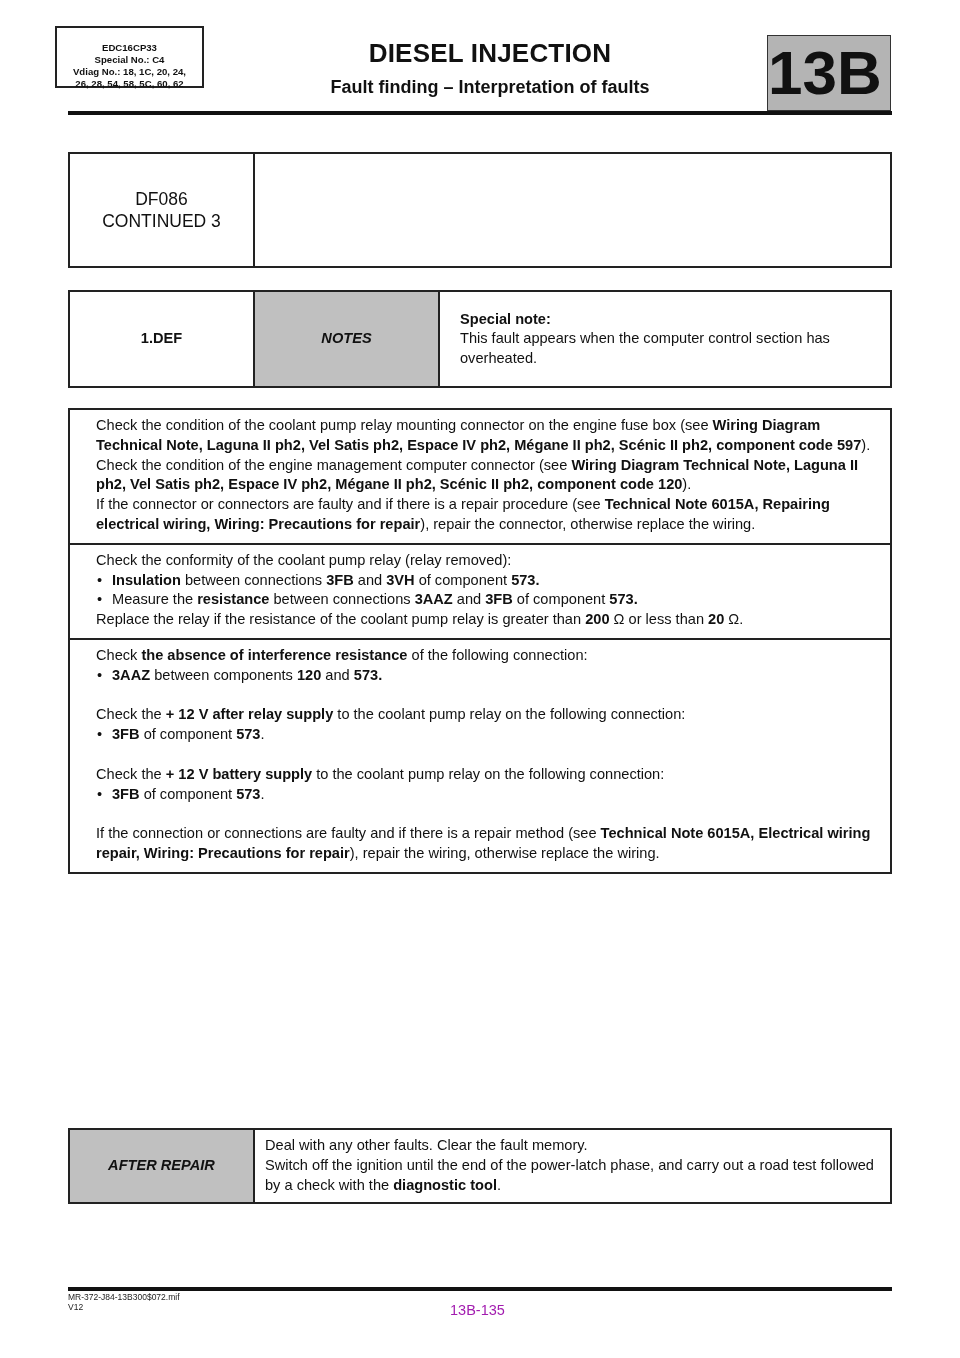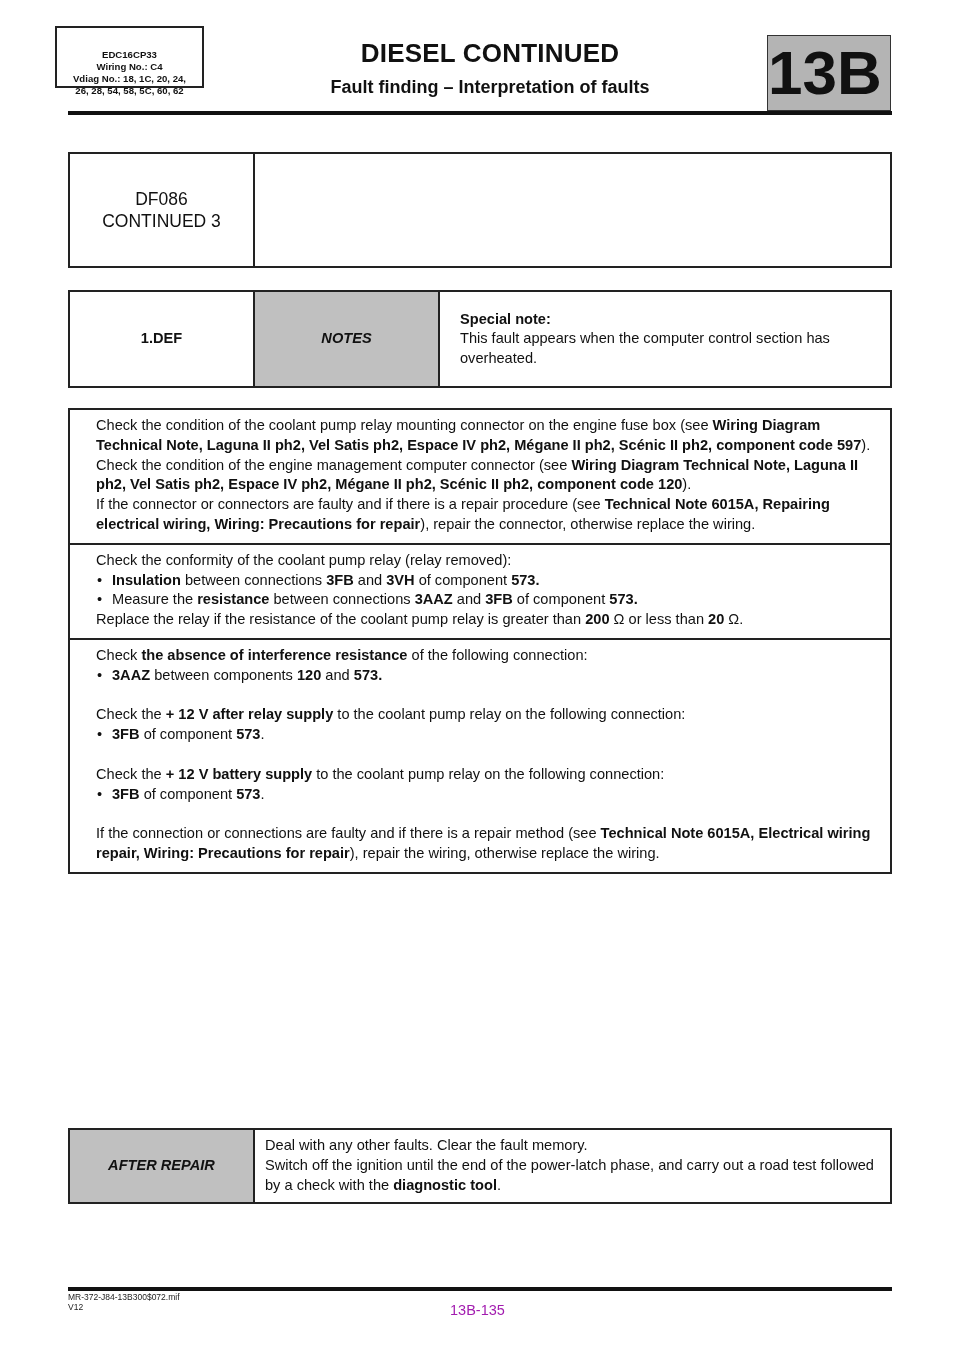--- a/index.html
+++ b/index.html
@@ -3,21 +3,21 @@
 <meta charset="utf-8">
 <style>
   html, body { margin: 0; padding: 0; background: #ffffff; }
   body { width: 960px; height: 1358px; position: relative; overflow: hidden;
          font-family: "Liberation Sans", sans-serif; color: #111; }
   .abs { position: absolute; }
 
   
   .ecu-box { left: 55px; top: 26px; width: 149px; height: 62px; border: 2px solid #222;
              box-sizing: border-box; text-align: center; font-weight: bold; font-size: 9.6px;
-             line-height: 12px; padding-top: 21px; }
+             line-height: 12px; padding-top: 14px; }
   .title { left: 230px; top: 38px; width: 520px; text-align: center; font-weight: bold;
            font-size: 26px; letter-spacing: 0.2px; }
   .subtitle { left: 230px; top: 77px; width: 520px; text-align: center; font-weight: bold;
               font-size: 18px; }
   .section-box { left: 767px; top: 35px; width: 124px; height: 76px; background: #b4b4b4;
                  border: 1.5px solid #333; box-sizing: border-box; text-align: left;
                  font-weight: bold; font-size: 62px; line-height: 74px; }
   .header-rule { left: 68px; top: 111px; width: 824px; height: 4px; background: #111; }
 
   
@@ -45,25 +45,25 @@
   .footer-rule { left: 68px; top: 1287px; width: 824px; height: 4px; background: #111; }
   .footer-file { left: 68px; top: 1293px; font-size: 8.5px; line-height: 9.5px; color: #222; }
   .footer-page { left: 450px; top: 1302px; font-size: 14.5px; color: #a21caf; }
   b { font-weight: bold; }
 </style>
 </head>
 <body>
 
 <div class="abs ecu-box">
   <div>EDC16CP33</div>
-  <div>Wiring No.: C4</div>
+  <div>Special No.: C4</div>
   <div>Vdiag No.: 18, 1C, 20, 24,</div>
   <div>26, 28, 54, 58, 5C, 60, 62</div>
 </div>
-<div class="abs title">DIESEL CONTINUED</div>
+<div class="abs title">DIESEL INJECTION</div>
 <div class="abs subtitle">Fault finding – Interpretation of faults</div>
 <div class="abs section-box">13B</div>
 <div class="abs header-rule"></div>
 
 <table class="t-df">
   <tbody>
       <tr>
     <td class="df-code">
       <div>DF086</div>
       <div>CONTINUED 3</div>

